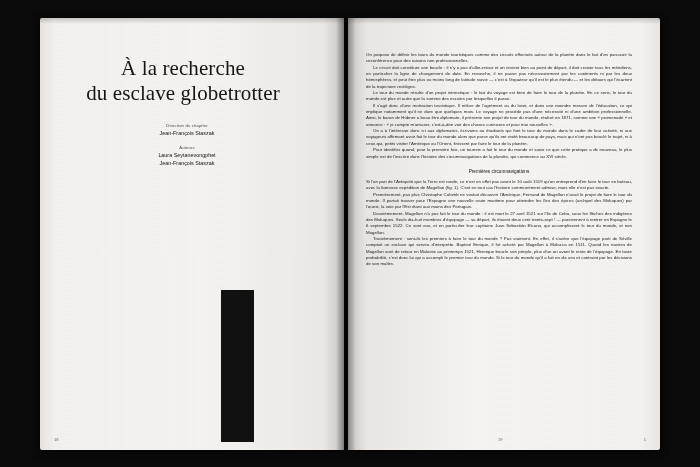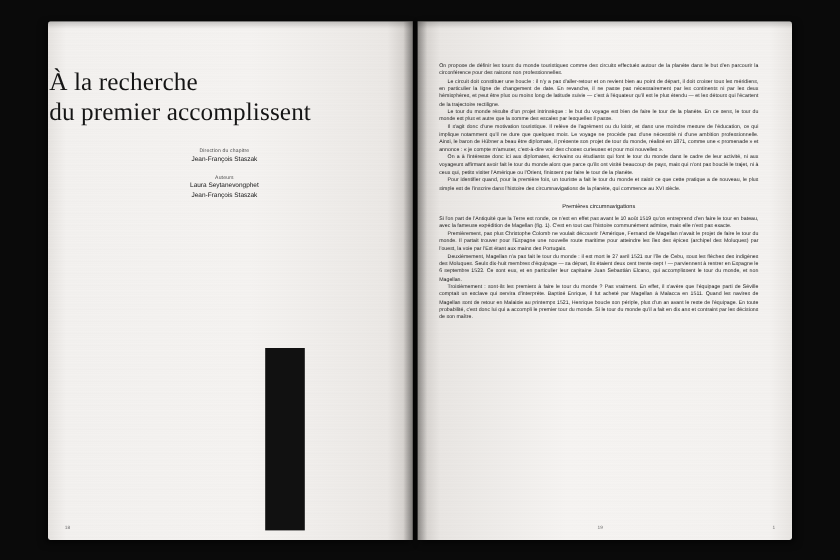--- a/index.html
+++ b/index.html
@@ -64,24 +64,24 @@
   .page-edge-top {
     position: absolute;
     left: 0; top: 0; width: 100%; height: 6px;
     background: linear-gradient(to bottom, rgba(0,0,0,0.18), rgba(0,0,0,0));
     pointer-events: none;
   }
 
   
   .title-block {
     position: absolute;
-    left: 1px;
+    left: 14px;
     top: 38px;
     width: 258px;
-    text-align: left;
+    text-align: center;
   }
   .title-line {
     font-family: "Liberation Serif", serif;
     font-size: 21px;
     line-height: 25px;
     color: #151515;
     letter-spacing: 0.1px;
   }
   .credits {
     position: absolute;
@@ -170,21 +170,21 @@
 
 <div class="spread">
   <div class="book">
 
     <div class="page page-left">
       <div class="grain"></div>
       <div class="page-edge-top"></div>
 
       <div class="title-block">
         <div class="title-line">À la recherche</div>
-        <div class="title-line">du premier accomplissent</div>
+        <div class="title-line">du esclave globetrotter</div>
       </div>
 
       <div class="credits">
         <div class="credit-role">Direction du chapitre</div>
         <div class="credit-name">Jean-François Staszak</div>
         <div class="credit-role">Auteurs</div>
         <div class="credit-name tight">Laura Seytanevongphet</div>
         <div class="credit-name">Jean-François Staszak</div>
       </div>
 

